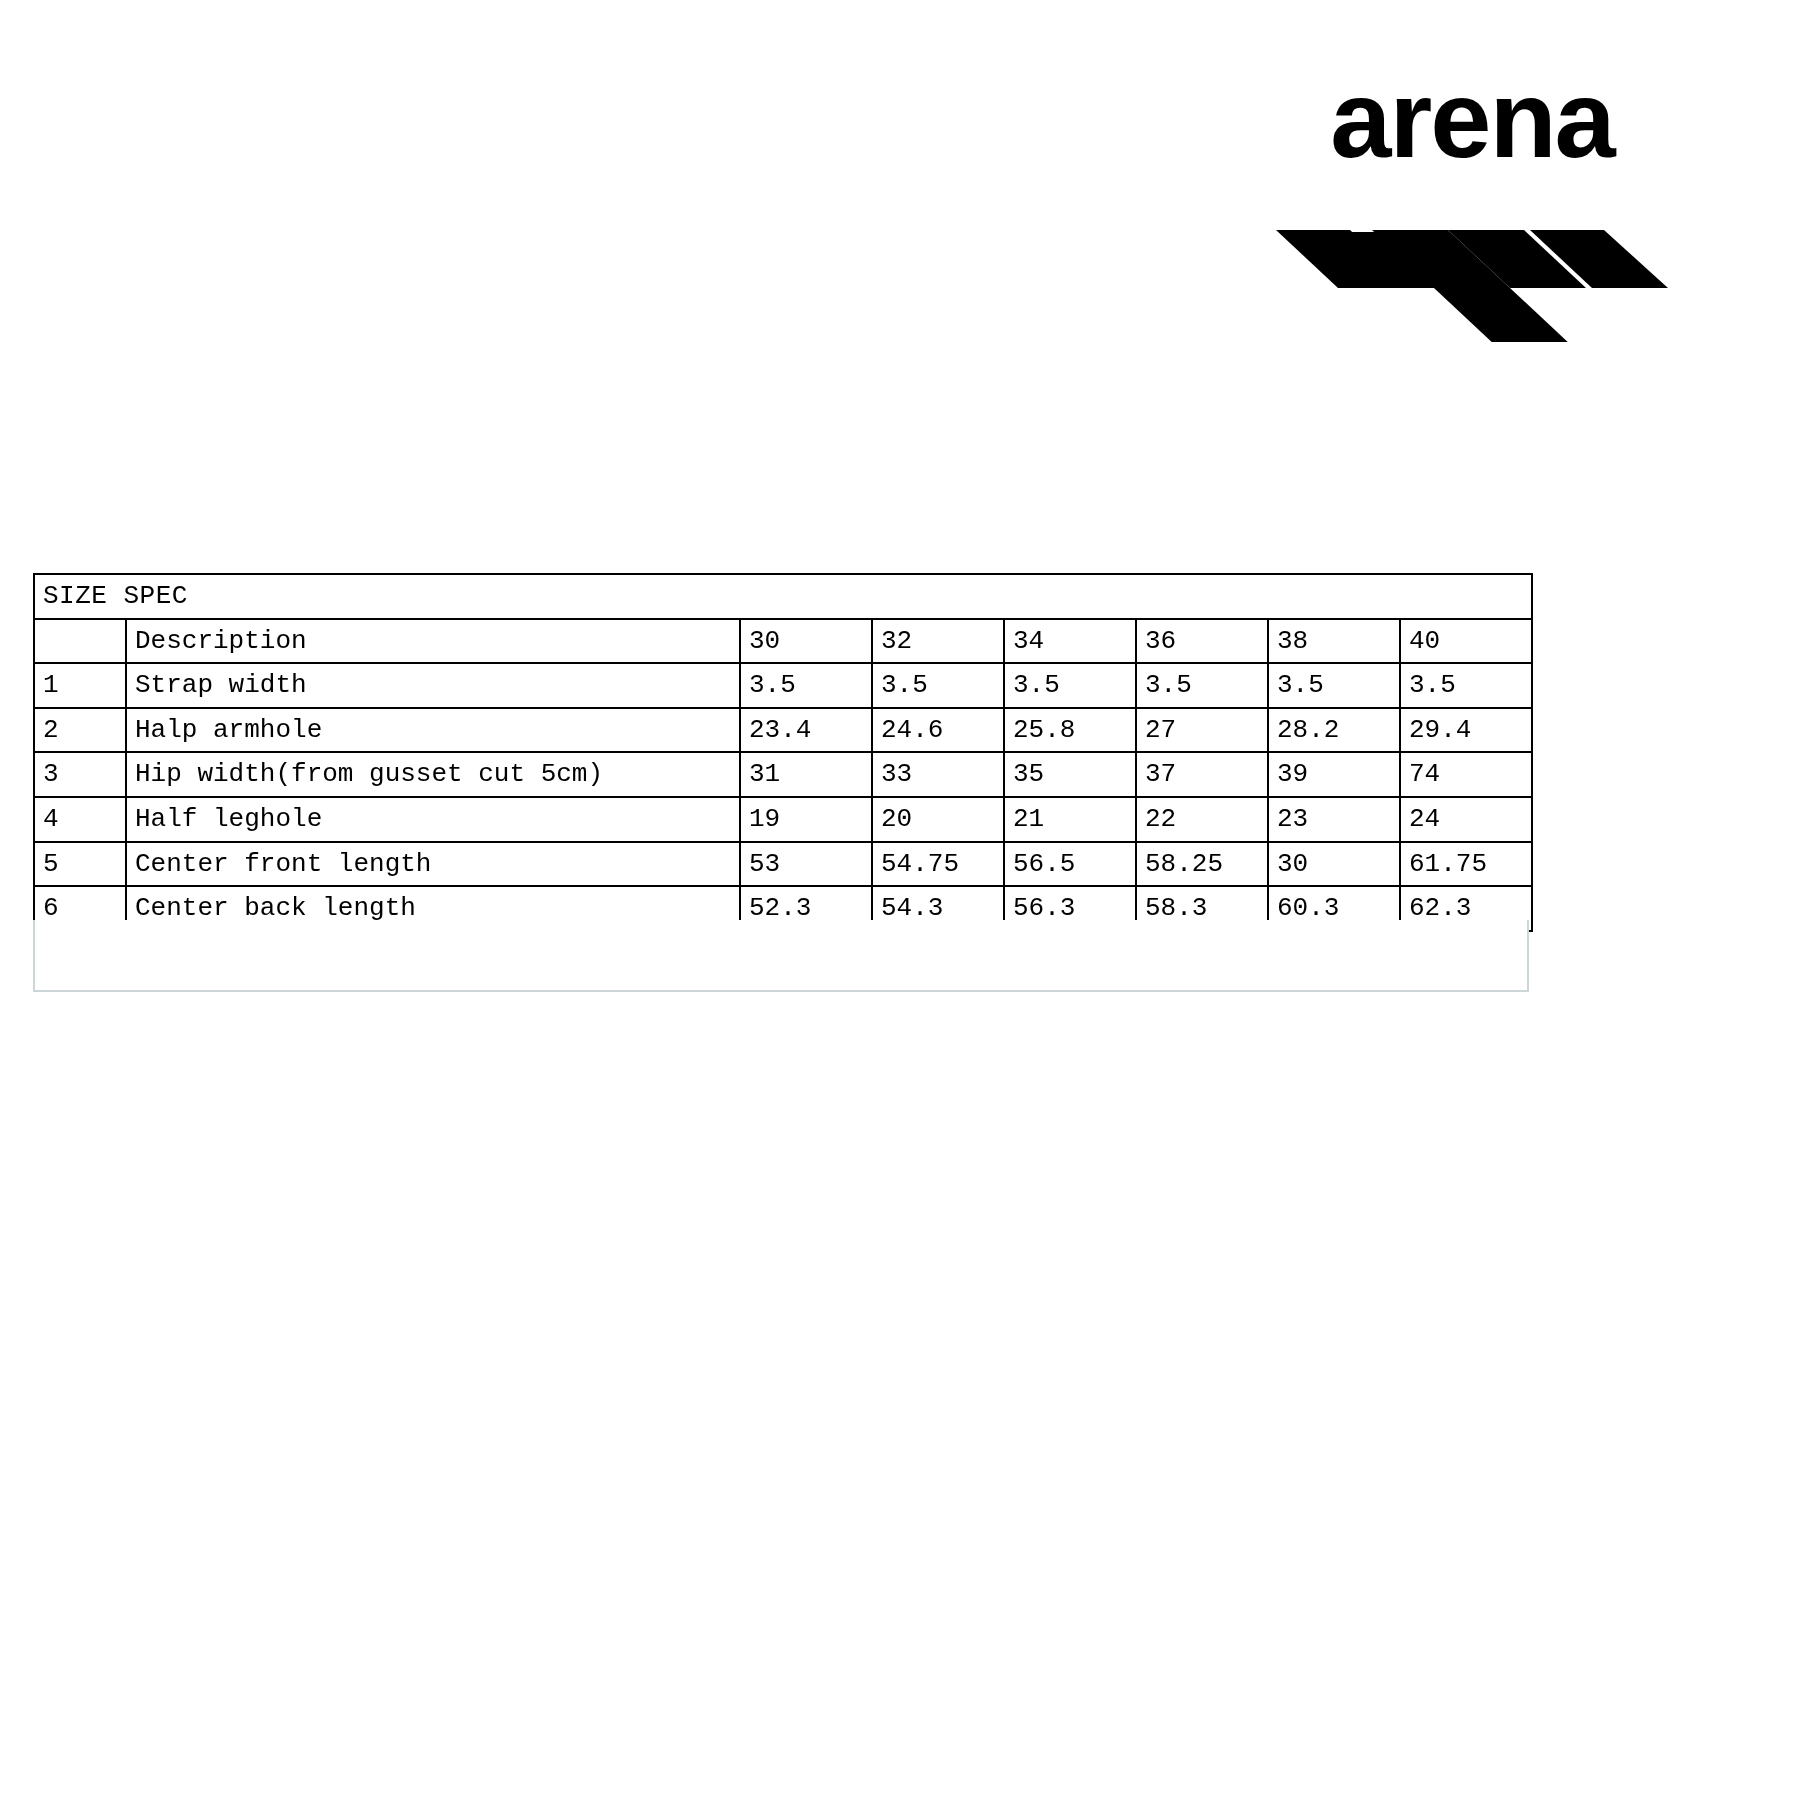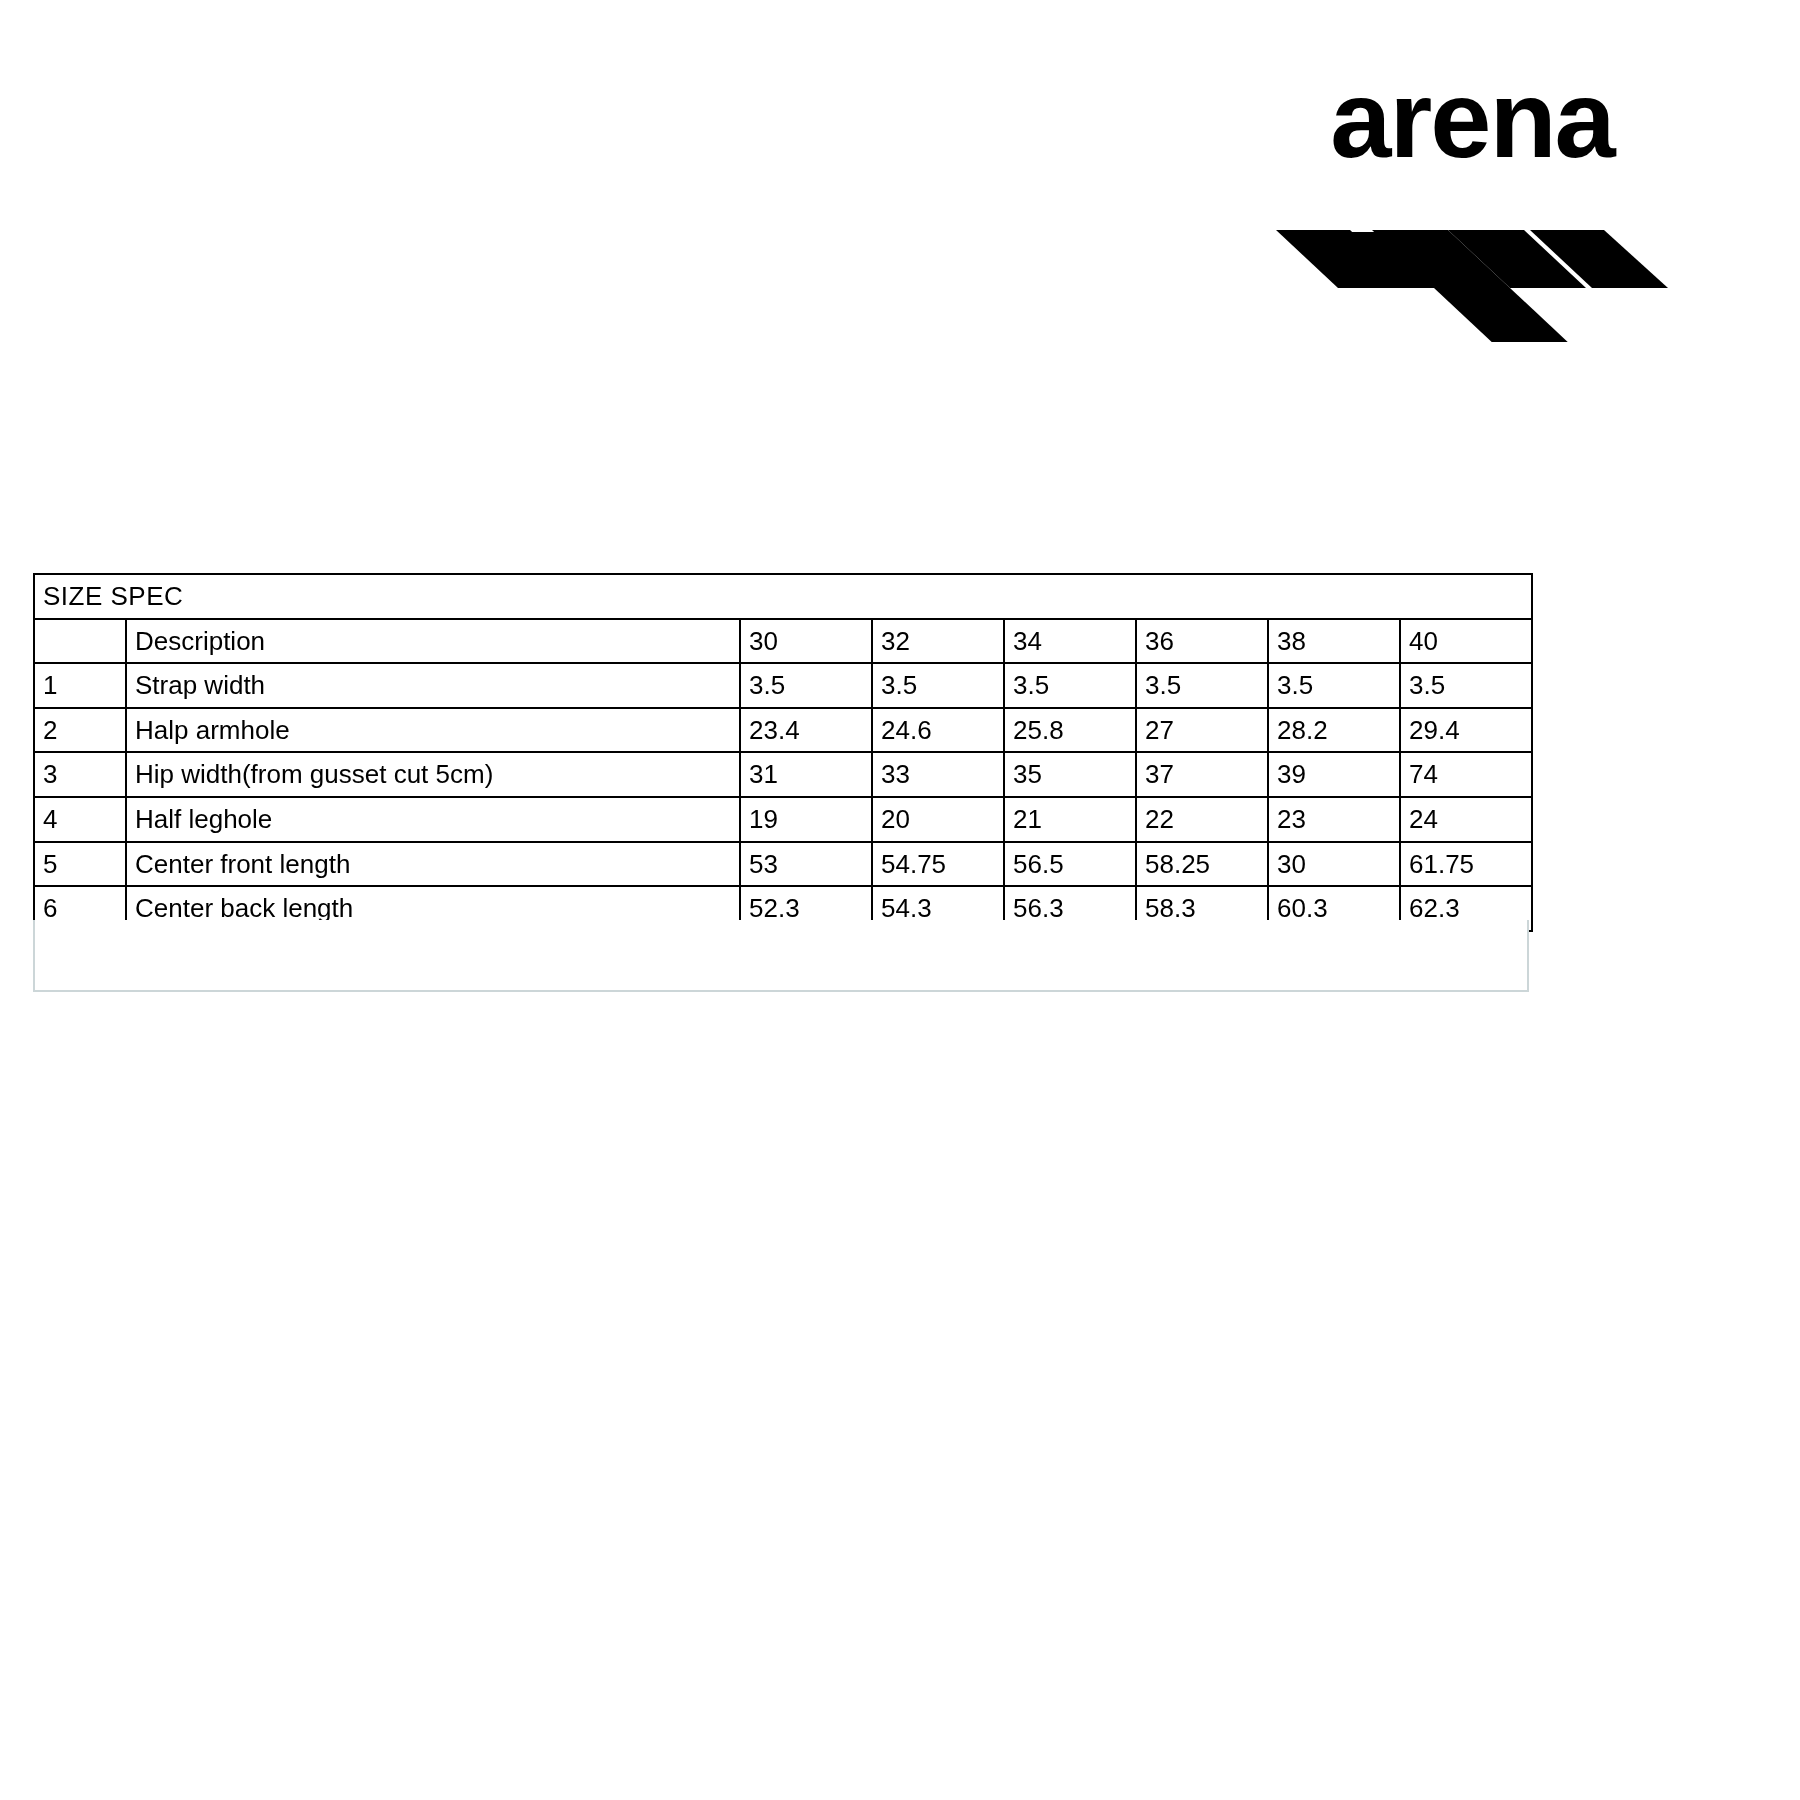--- a/index.html
+++ b/index.html
@@ -29,20 +29,21 @@
     width: 100%;
     height: 100%;
   }
 
   
   #spec-table-wrap {
     position: absolute;
     left: 33px;
     top: 573px;
     width: 1500px;
+    font-family: Liberation Mono, monospace;
   }
   table.spec {
     border-collapse: collapse;
     table-layout: fixed;
     width: 1500px;
     background: #ffffff;
   }
   table.spec td, table.spec th {
     border: 2px solid #000000;
     font-size: 26px;

